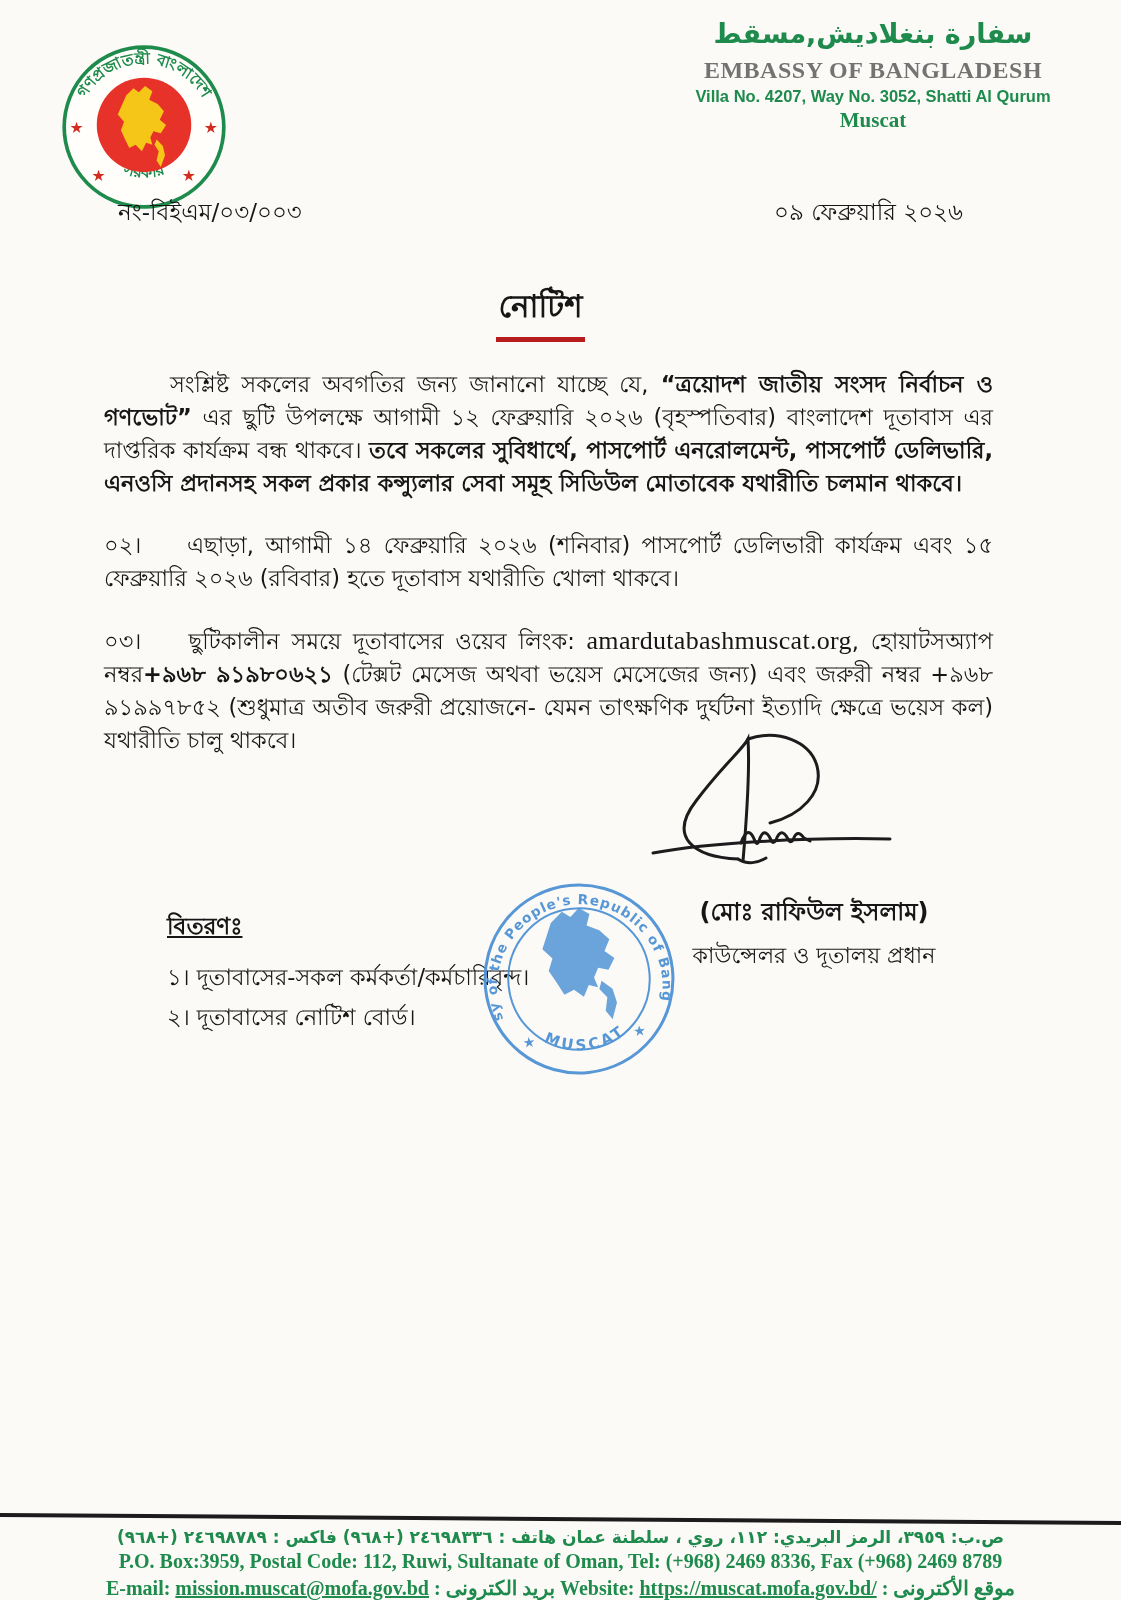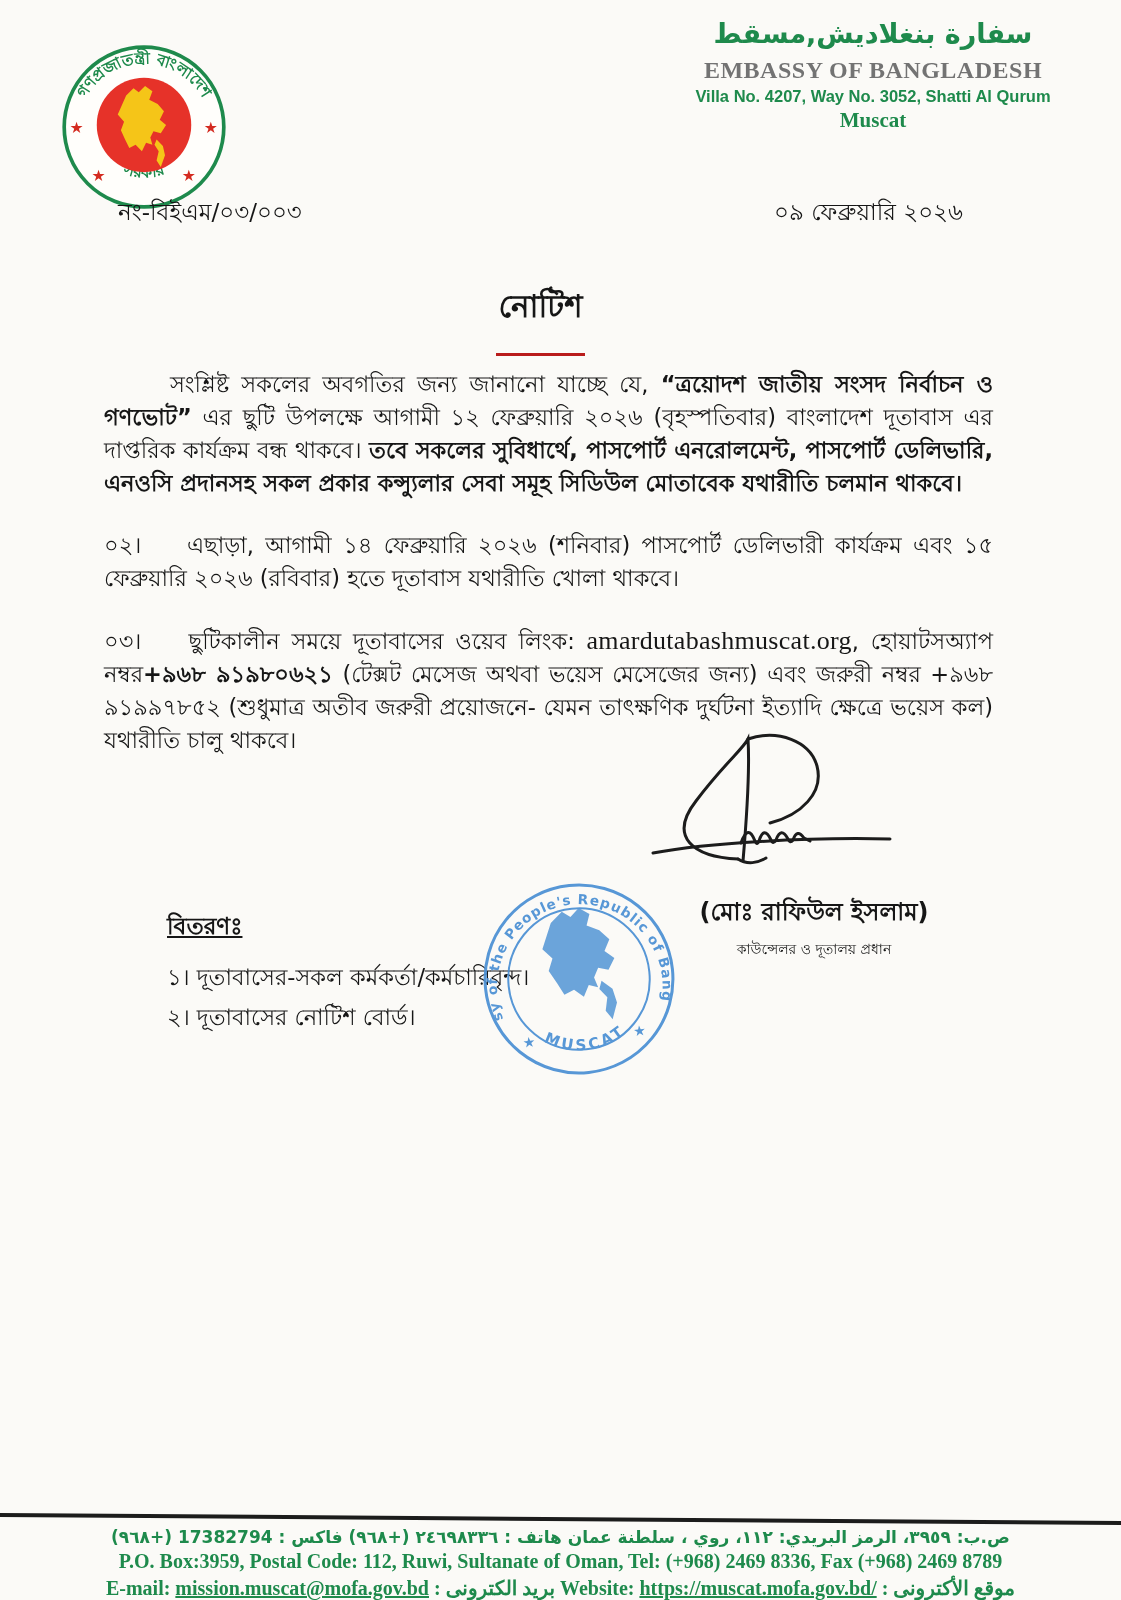--- a/index.html
+++ b/index.html
@@ -12,33 +12,33 @@
   
   .seal { position:absolute; left:60px; top:40px; width:168px; height:174px; }
   .head-right { position:absolute; right:48px; top:18px; width:400px; text-align:center; }
   .arabic-title { font-family:"DejaVu Sans", sans-serif; font-weight:bold; font-size:27px; color:#1e8a4c; direction:rtl; }
   .embassy-name { font-family:"Liberation Serif", serif; font-weight:bold; font-size:24px; color:#737373; margin-top:8px; letter-spacing:.5px; }
   .addr-line { font-family:Liberation Sans, sans-serif; font-weight:bold; font-size:16.5px; color:#1e8a4c; margin-top:3px; }
   .city-line { font-family:"Liberation Serif", serif; font-weight:bold; font-size:21px; color:#1e8a4c; margin-top:2px; }
   
   .ref-row { position:absolute; left:118px; right:158px; top:194px; display:flex; justify-content:space-between; font-size:23px;align-items:flex-end; }
   .title-wrap { position:absolute; left:0; right:40px; top:282px; text-align:center; }
-  .title-text { display:inline-block; font-size:31px; font-weight:bold; border-bottom:3px solid #b91c1c; padding:0 2px 19px 2px; }
+  .title-text { display:inline-block; font-size:31px; font-weight:bold; border-bottom:5px solid #b91c1c; padding:0 2px 3px 2px; }
   
   .content { position:absolute; left:104px; right:128px; top:368px; font-size:22.5px; line-height:33px; text-align:justify; }
   .para { margin-bottom:29px; }
   .para.indent { text-indent:66px; }
   .b { font-weight:bold; }
   .latin-link { font-family:"Liberation Serif", serif; font-size:26px; letter-spacing:.3px; }
   .u { text-decoration:underline; }
   
   .sig-svg { position:absolute; left:634px; top:733px; width:276px; height:132px; }
   .sig-text { position:absolute; left:646px; top:857px; width:336px; text-align:center; }
   .sig-name { font-size:24px; font-weight:bold;margin-top:36px; }
-  .sig-desig { font-size:14px; margin-top:5px; }
+  .sig-desig { font-size:22px; margin-top:5px; }
   
   .dist { position:absolute; left:123px; top:908px; font-size:22.5px;margin-left:44px; }
   .dist-heading { font-weight:bold; text-decoration:underline; font-size:23px; }
   .dist-list { list-style:none; margin-top:10px; line-height:40px; }
   
   .stamp { position:absolute; left:474px; top:878px; width:210px; height:202px; transform:rotate(-6deg); opacity:.92; }
   
   .rule { position:absolute; left:-10px; top:1517px; width:1141px; height:4px; background:#1c1c1c; transform:rotate(.4deg); }
   .footer { position:absolute; left:0; right:0; top:1527px; text-align:center; color:#1e8a4c; }
   .f-arabic { font-family:"DejaVu Sans", sans-serif; font-weight:bold; font-size:17px; direction:rtl; }
@@ -134,18 +134,18 @@
       <textPath href="#stampArcBottom" startOffset="50%" text-anchor="middle">MUSCAT</textPath>
     </text>
     <text x="38" y="162" font-size="14" fill="#4a8fd4">★</text>
     <text x="148" y="162" font-size="14" fill="#4a8fd4">★</text>
     <path fill="#4a8fd4" fill-opacity="0.88" d="M78,42 l12,-10 8,6 9,-8 10,7 -4,11 12,6 9,10 -6,11 9,8 -7,11 -10,-3 -5,9 3,10 -9,-3 -6,11 -9,-8 -10,4 -6,-12 -7,-13 5,-12 -9,-10 z
            M122,104 l10,9 3,14 -6,16 -6,-9 3,-13 -7,-9 z"></path>
   </svg>
 
   <div class="rule"></div>
   <div class="footer">
-    <div class="f-arabic">ص.ب: ٣٩٥٩، الرمز البريدي: ١١٢، روي ، سلطنة عمان هاتف : ٢٤٦٩٨٣٣٦ (+٩٦٨) فاكس : 17382794 (+٩٦٨)</div>
+    <div class="f-arabic">ص.ب: ٣٩٥٩، الرمز البريدي: ١١٢، روي ، سلطنة عمان هاتف : ٢٤٦٩٨٣٣٦ (+٩٦٨) فاكس : ٢٤٦٩٨٧٨٩ (+٩٦٨)</div>
     <div class="f-english">P.O. Box:3959, Postal Code: 112, Ruwi, Sultanate of Oman, Tel: (+968) 2469 8336, Fax (+968) 2469 8789</div>
     <div class="f-email"><span>E-mail: </span><span class="u">mission.muscat@mofa.gov.bd</span><span> : بريد الكترونى  </span><span>Website: </span><span class="u">https://muscat.mofa.gov.bd/</span><span> : موقع الأكترونى</span></div>
   </div>
 
 </div>
 
 </body></html>

